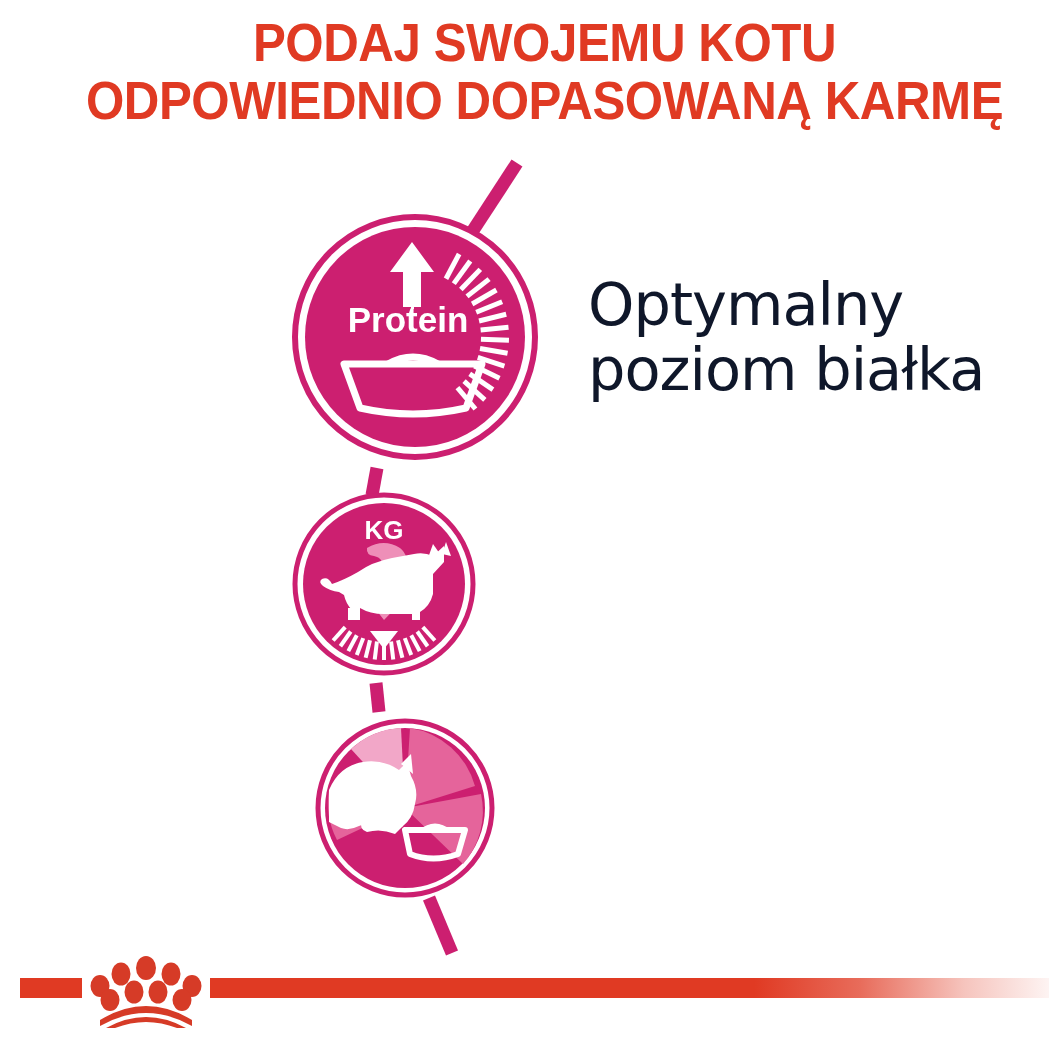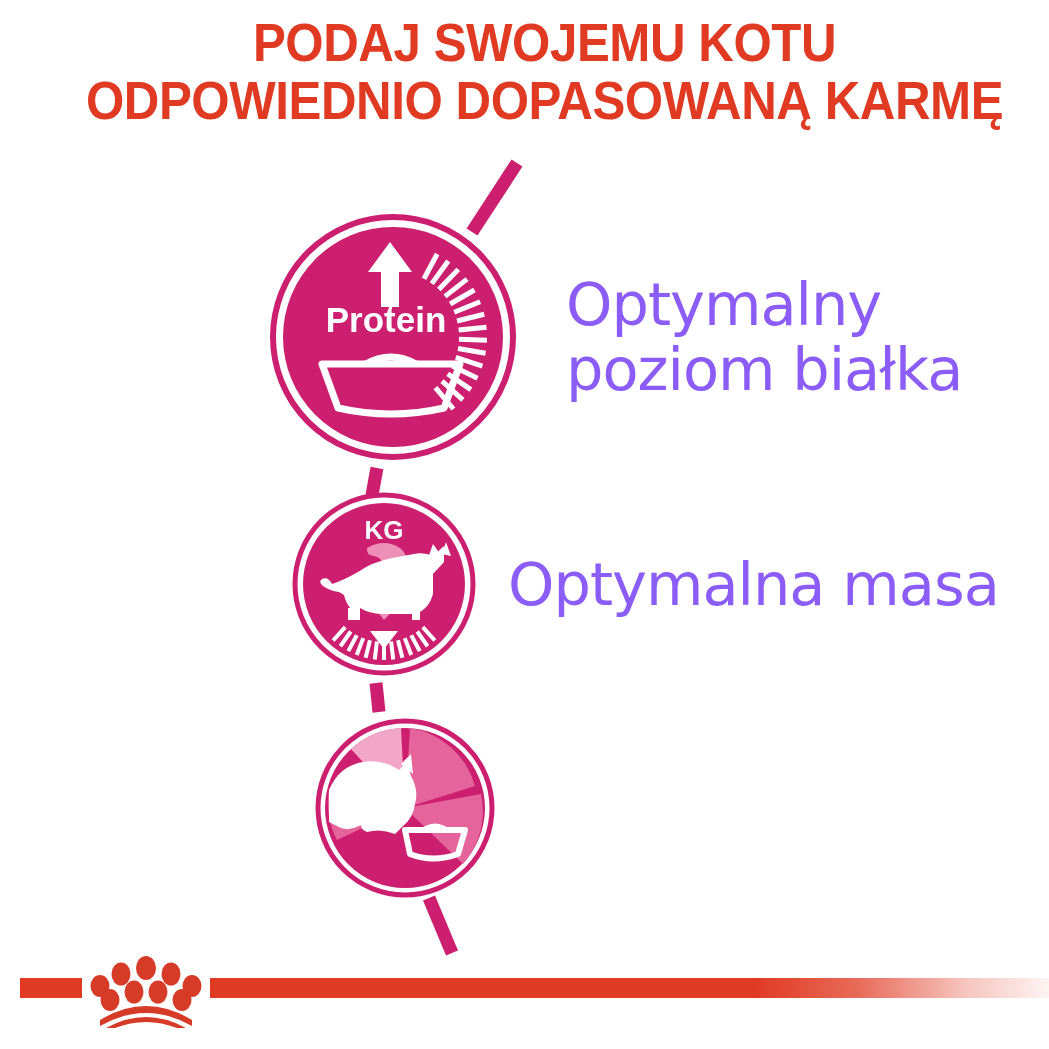--- a/index.html
+++ b/index.html
@@ -52,28 +52,28 @@
   .feature {
     position: absolute;
     display: flex;
     align-items: center;
   }
   .icon-wrap {
     position: relative;
     flex: 0 0 auto;
   }
   .feature-label {
-    color: #8b5cf6;
+    color: #0f172a;
     font-family: "DejaVu Sans", sans-serif;
     font-weight: 400;
     letter-spacing: -1px;
   }
 
   
-  #feature-1 { left: 248px; top: 212px; }
+  #feature-1 { left: 270px; top: 212px; }
   #feature-1 .icon-wrap { width: 250px; height: 250px; }
   #feature-1 .feature-label {
     margin-left: 48px;
     font-size: 59px;
     line-height: 65px;
   }
 
   
   #feature-2 { left: 272px; top: 492px; }
   #feature-2 .icon-wrap { width: 184px; height: 184px; }
@@ -214,21 +214,20 @@
             <line x1="0" y1="58" x2="0" y2="76" transform="rotate(14)"></line>
             <line x1="0" y1="58" x2="0" y2="76" transform="rotate(21)"></line>
             <line x1="0" y1="58" x2="0" y2="76" transform="rotate(28)"></line>
             <line x1="0" y1="58" x2="0" y2="76" transform="rotate(35)"></line>
             <line x1="0" y1="58" x2="0" y2="76" transform="rotate(42)"></line>
           </g>
         </g>
       </svg>
     </div>
     <div class="feature-label">
-      <div>Optymalna masa</div>
     </div>
   </div>
 
   <div class="feature" id="feature-3">
     <div class="icon-wrap">
       <svg class="icon-svg" viewBox="0 0 180 180">
         <circle cx="90" cy="90" r="87" fill="none" stroke="#CC1F70" stroke-width="5"></circle>
         <circle cx="90" cy="90" r="80" fill="#CC1F70"></circle>
 
         <g>

